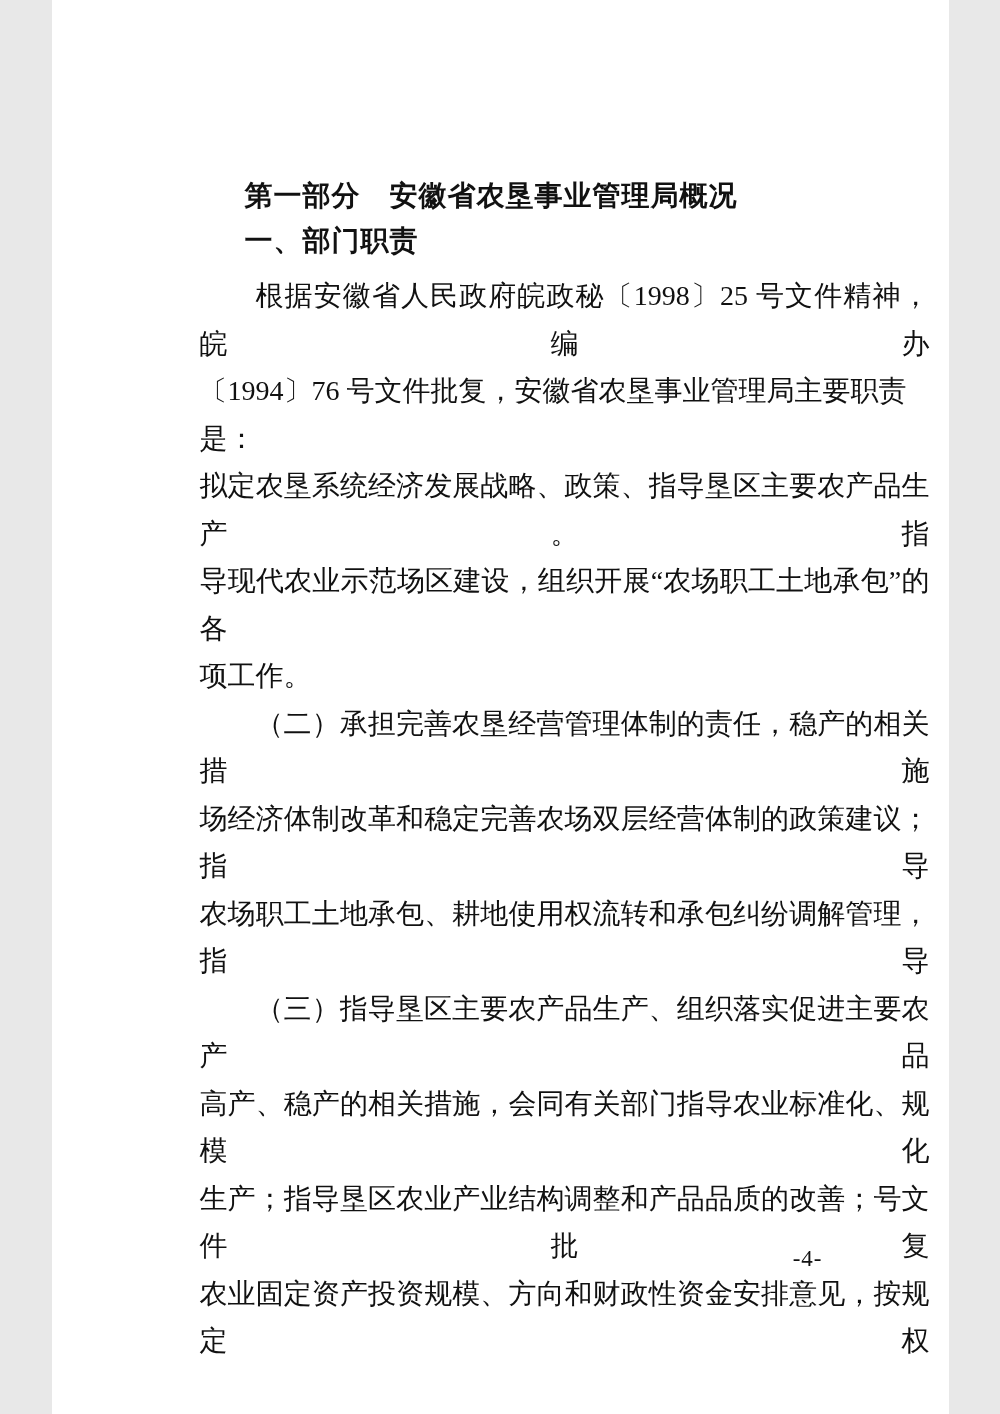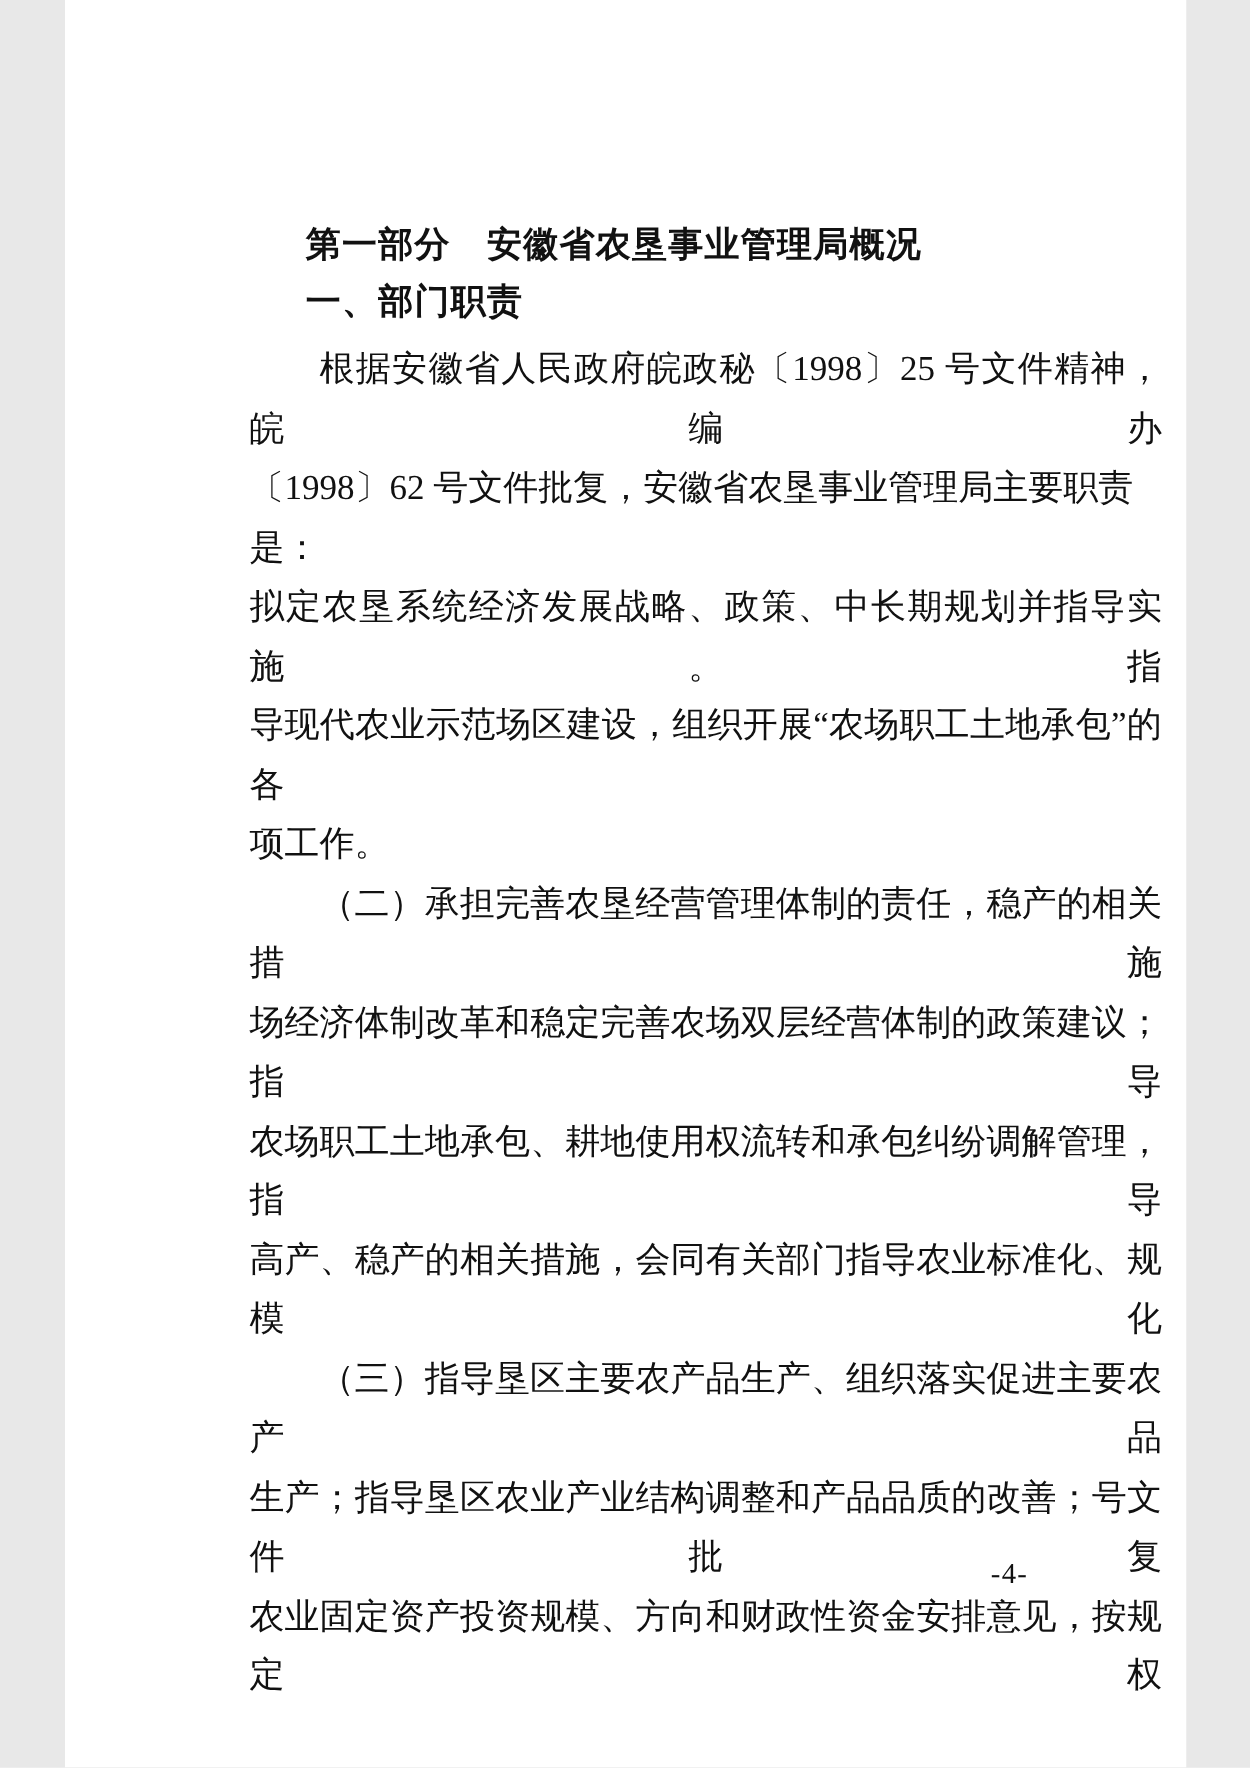--- a/index.html
+++ b/index.html
@@ -67,26 +67,26 @@
   }
 </style>
 </head>
 <body>
 
 <div class="page">
   <div class="doc-title">第一部分　安徽省农垦事业管理局概况</div>
   <div class="doc-heading">一、部门职责</div>
   <div class="doc-body">
       <div class="line first">根据安徽省人民政府皖政秘〔1998〕25 号文件精神，皖编办</div>
-      <div class="line last">〔1998〕62 号文件批复，安徽省农垦事业管理局主要职责是：</div>
-      <div class="line">拟定农垦系统经济发展战略、政策、中长期规划并指导实施。指</div>
+      <div class="line last">〔1994〕76 号文件批复，安徽省农垦事业管理局主要职责是：</div>
+      <div class="line">拟定农垦系统经济发展战略、政策、指导垦区主要农产品生产。指</div>
       <div class="line">导现代农业示范场区建设，组织开展“农场职工土地承包”的各</div>
       <div class="line last">项工作。</div>
       <div class="line first">（二）承担完善农垦经营管理体制的责任，稳产的相关措施</div>
       <div class="line">场经济体制改革和稳定完善农场双层经营体制的政策建议；指导</div>
       <div class="line">农场职工土地承包、耕地使用权流转和承包纠纷调解管理，指导</div>
+      <div class="line first">（三）指导垦区主要农产品生产、组织落实促进主要农产品</div>
       <div class="line">高产、稳产的相关措施，会同有关部门指导农业标准化、规模化</div>
-      <div class="line first">（三）指导垦区主要农产品生产、组织落实促进主要农产品</div>
       <div class="line">生产；指导垦区农业产业结构调整和产品品质的改善；号文件批复</div>
       <div class="line">农业固定资产投资规模、方向和财政性资金安排意见，按规定权</div>
     </div>
   <div class="page-number">-4-</div>
 </div>
 
 </body></html>

